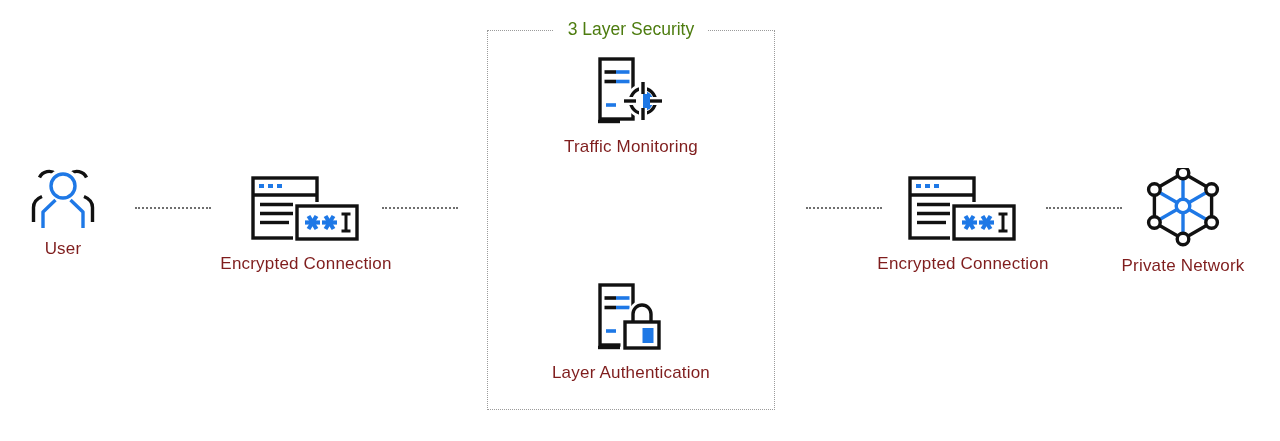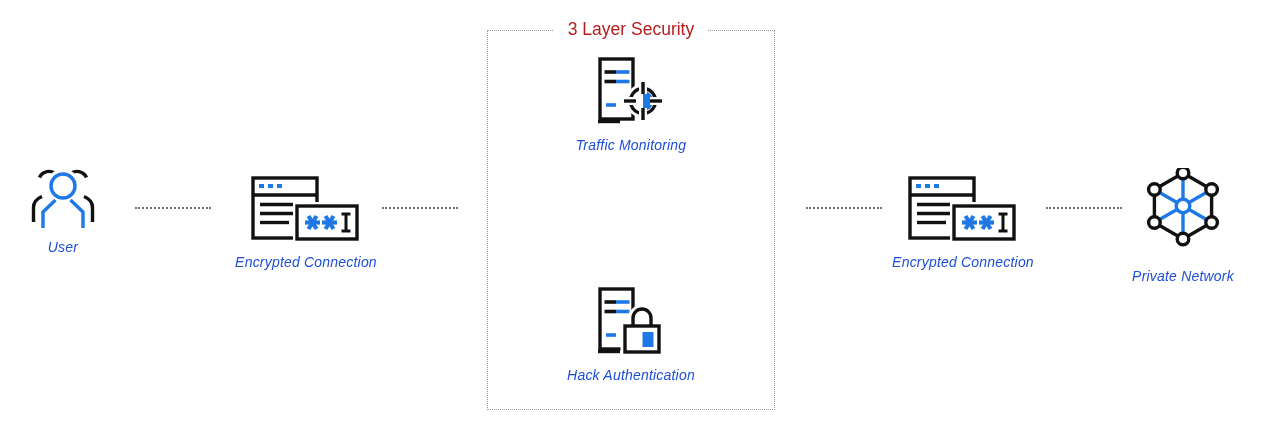--- a/index.html
+++ b/index.html
@@ -8,50 +8,49 @@
     width:1280px;height:441px;
     background:#ffffff;
     font-family:"Liberation Sans", sans-serif;
     overflow:hidden;
   }
   .node{
     position:absolute;
     display:flex;flex-direction:column;align-items:center;
   }
   .label{
-    font-size:14px;
-    color:#1d4ed8;
+    font-size:17px;
+    color:#7f1d1d;
     white-space:nowrap;
     text-align:center;
     letter-spacing:.2px;
-    font-style:italic;
   }
   .connector{
     position:absolute;height:0;
     border-top:2px dotted #6f6f6f;
   }
   .secbox{
     position:absolute;
     left:487px;top:30px;width:288px;height:380px;
     box-sizing:border-box;
     border:1px dotted #9b9b9b;
     display:flex;flex-direction:column;justify-content:space-between;align-items:center;
     padding:26px 0;
   }
   .secbox-title{
     position:absolute;left:50%;top:0;
     transform:translate(-50%,-55%);
     background:#fff;padding:0 14px;
-    font-size:17.5px;color:#b91c1c;white-space:nowrap;
+    font-size:17.5px;color:#4d7c0f;white-space:nowrap;
   }
   .layer{display:flex;flex-direction:column;align-items:center;}
   .layer .label{margin-top:4px;}
   .u-label{margin-top:10px;}
   .ec-label{margin-top:12px;}
-  .pn-label{margin-top:20px;}
+  .pn-label{margin-top:8px;}
   svg{display:block;}
 </style>
 </head>
 <body>
 
 <div class="stage">
 
   <div class="node" style="left:15px;top:169px;width:96px;">
     <svg width="70" height="60" viewBox="0 0 70 60">
 
@@ -171,21 +170,21 @@
         </g>
 
         <g fill="none" stroke="#ffffff" stroke-width="9">
           <path d="M35,39 v-8 a9,9 0 0 1 18,0 v8"></path>
           <rect x="27" y="39" width="34" height="26"></rect>
         </g>
         <path d="M35,39 v-8 a9,9 0 0 1 18,0 v8" fill="none" stroke="#111111" stroke-width="3.4"></path>
         <rect x="27" y="39" width="34" height="26" fill="#ffffff" stroke="#111111" stroke-width="3.4"></rect>
         <rect x="44.5" y="45" width="11" height="15" fill="#1E78E6"></rect>
       </svg>
-      <div class="label">Hack Authentication</div>
+      <div class="label">Layer Authentication</div>
     </div>
 
   </div>
 
   <div class="connector" style="left:806px;top:207px;width:76px;"></div>
 
   <div class="node" style="left:863px;top:176px;width:200px;">
     <svg width="110" height="66" viewBox="0 0 110 66">
       <rect x="2" y="2" width="64" height="60" fill="none" stroke="#111111" stroke-width="3.4"></rect>
       <line x1="2" y1="19" x2="66" y2="19" stroke="#111111" stroke-width="3.4"></line>

